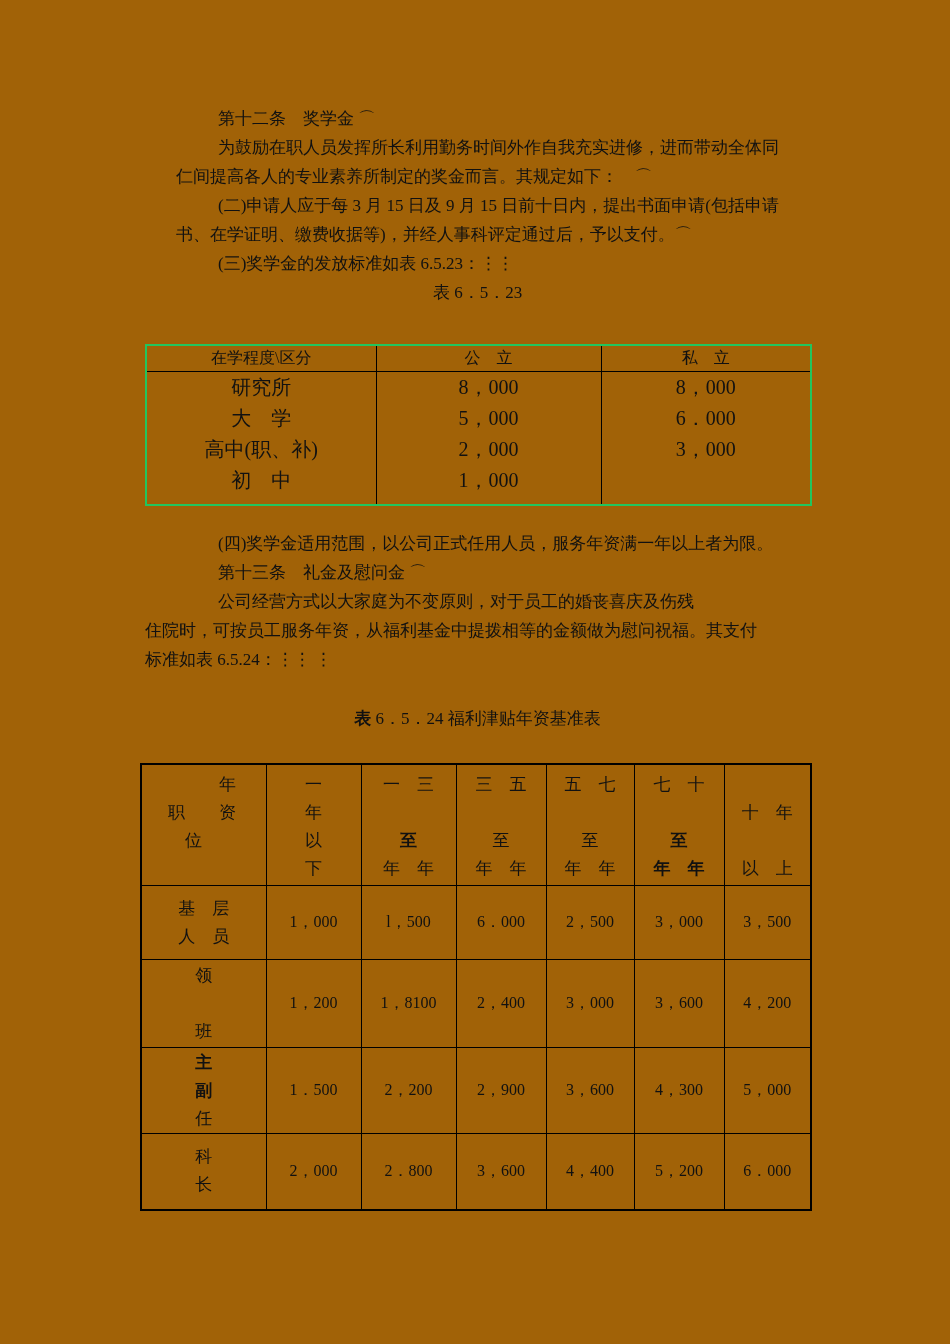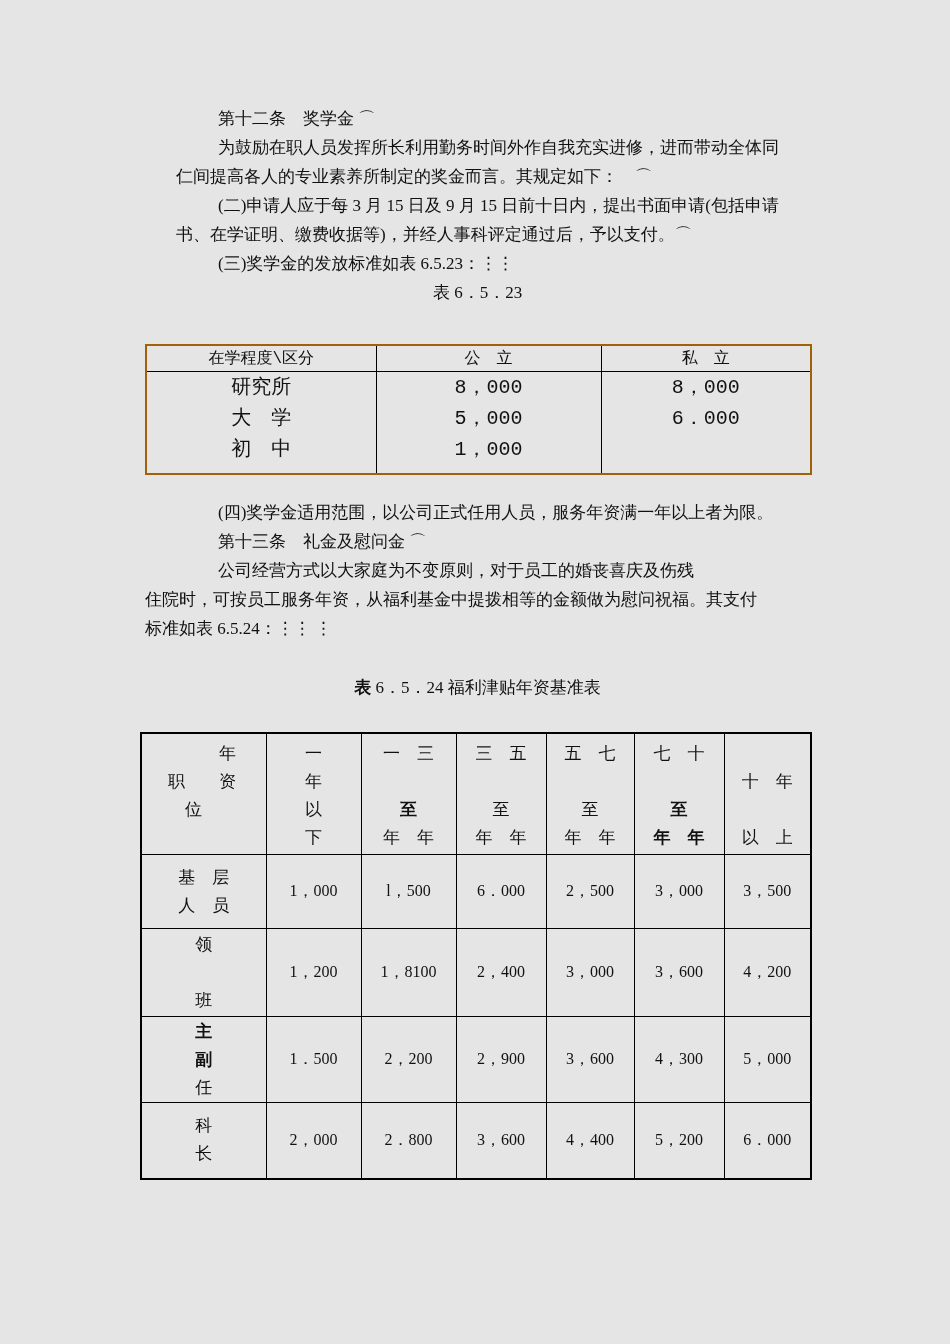--- a/index.html
+++ b/index.html
@@ -4,21 +4,21 @@
 <style>
   * { margin:0; padding:0; box-sizing:border-box; }
   html,body { background:#ffffff; }
   body {
     font-family:"Liberation Serif","DejaVu Serif",serif;
     color:#111111;
   }
   .page {
     position:relative;
     width:950px; height:1344px;
-    background:#e5e5e5;
+    background:#a16207;
     padding:104px 140px 0 145px;
     overflow:hidden;
   }
   .line {
     font-size:17px;
     line-height:29px;
     white-space:nowrap;
   }
   .ind1 { padding-left:31px; }
   .ind2 { padding-left:73px; }
@@ -27,22 +27,21 @@
     font-size:17px;
     line-height:29px;
   }
   .b { font-weight:bold; }
 
   
   table { border-collapse:collapse; table-layout:fixed; }
   .t1 {
     margin-top:37px;
     width:665px;
-    border:2px solid #a16207;
-    font-family:Liberation Mono, monospace;
+    border:2px solid #22c55e;
   }
   .t1 th {
     border:1.5px solid #000;
     height:26px;
     font-weight:normal;
     font-size:16px;
     text-align:center;
   }
   .t1 td {
     border-left:1.5px solid #000;
@@ -114,20 +113,25 @@
     <tbody>
       <tr>
         <td>研究所</td>
         <td>8，000</td>
         <td>8，000</td>
       </tr>
       <tr>
         <td>大　学</td>
         <td>5，000</td>
         <td>6．000</td>
+      </tr>
+      <tr>
+        <td>高中(职、补)</td>
+        <td>2，000</td>
+        <td>3，000</td>
       </tr>
       <tr class="lastrow">
         <td>初　中</td>
         <td>1，000</td>
         <td></td>
       </tr>
     </tbody>
   </table>
 
   <div class="sec2">

